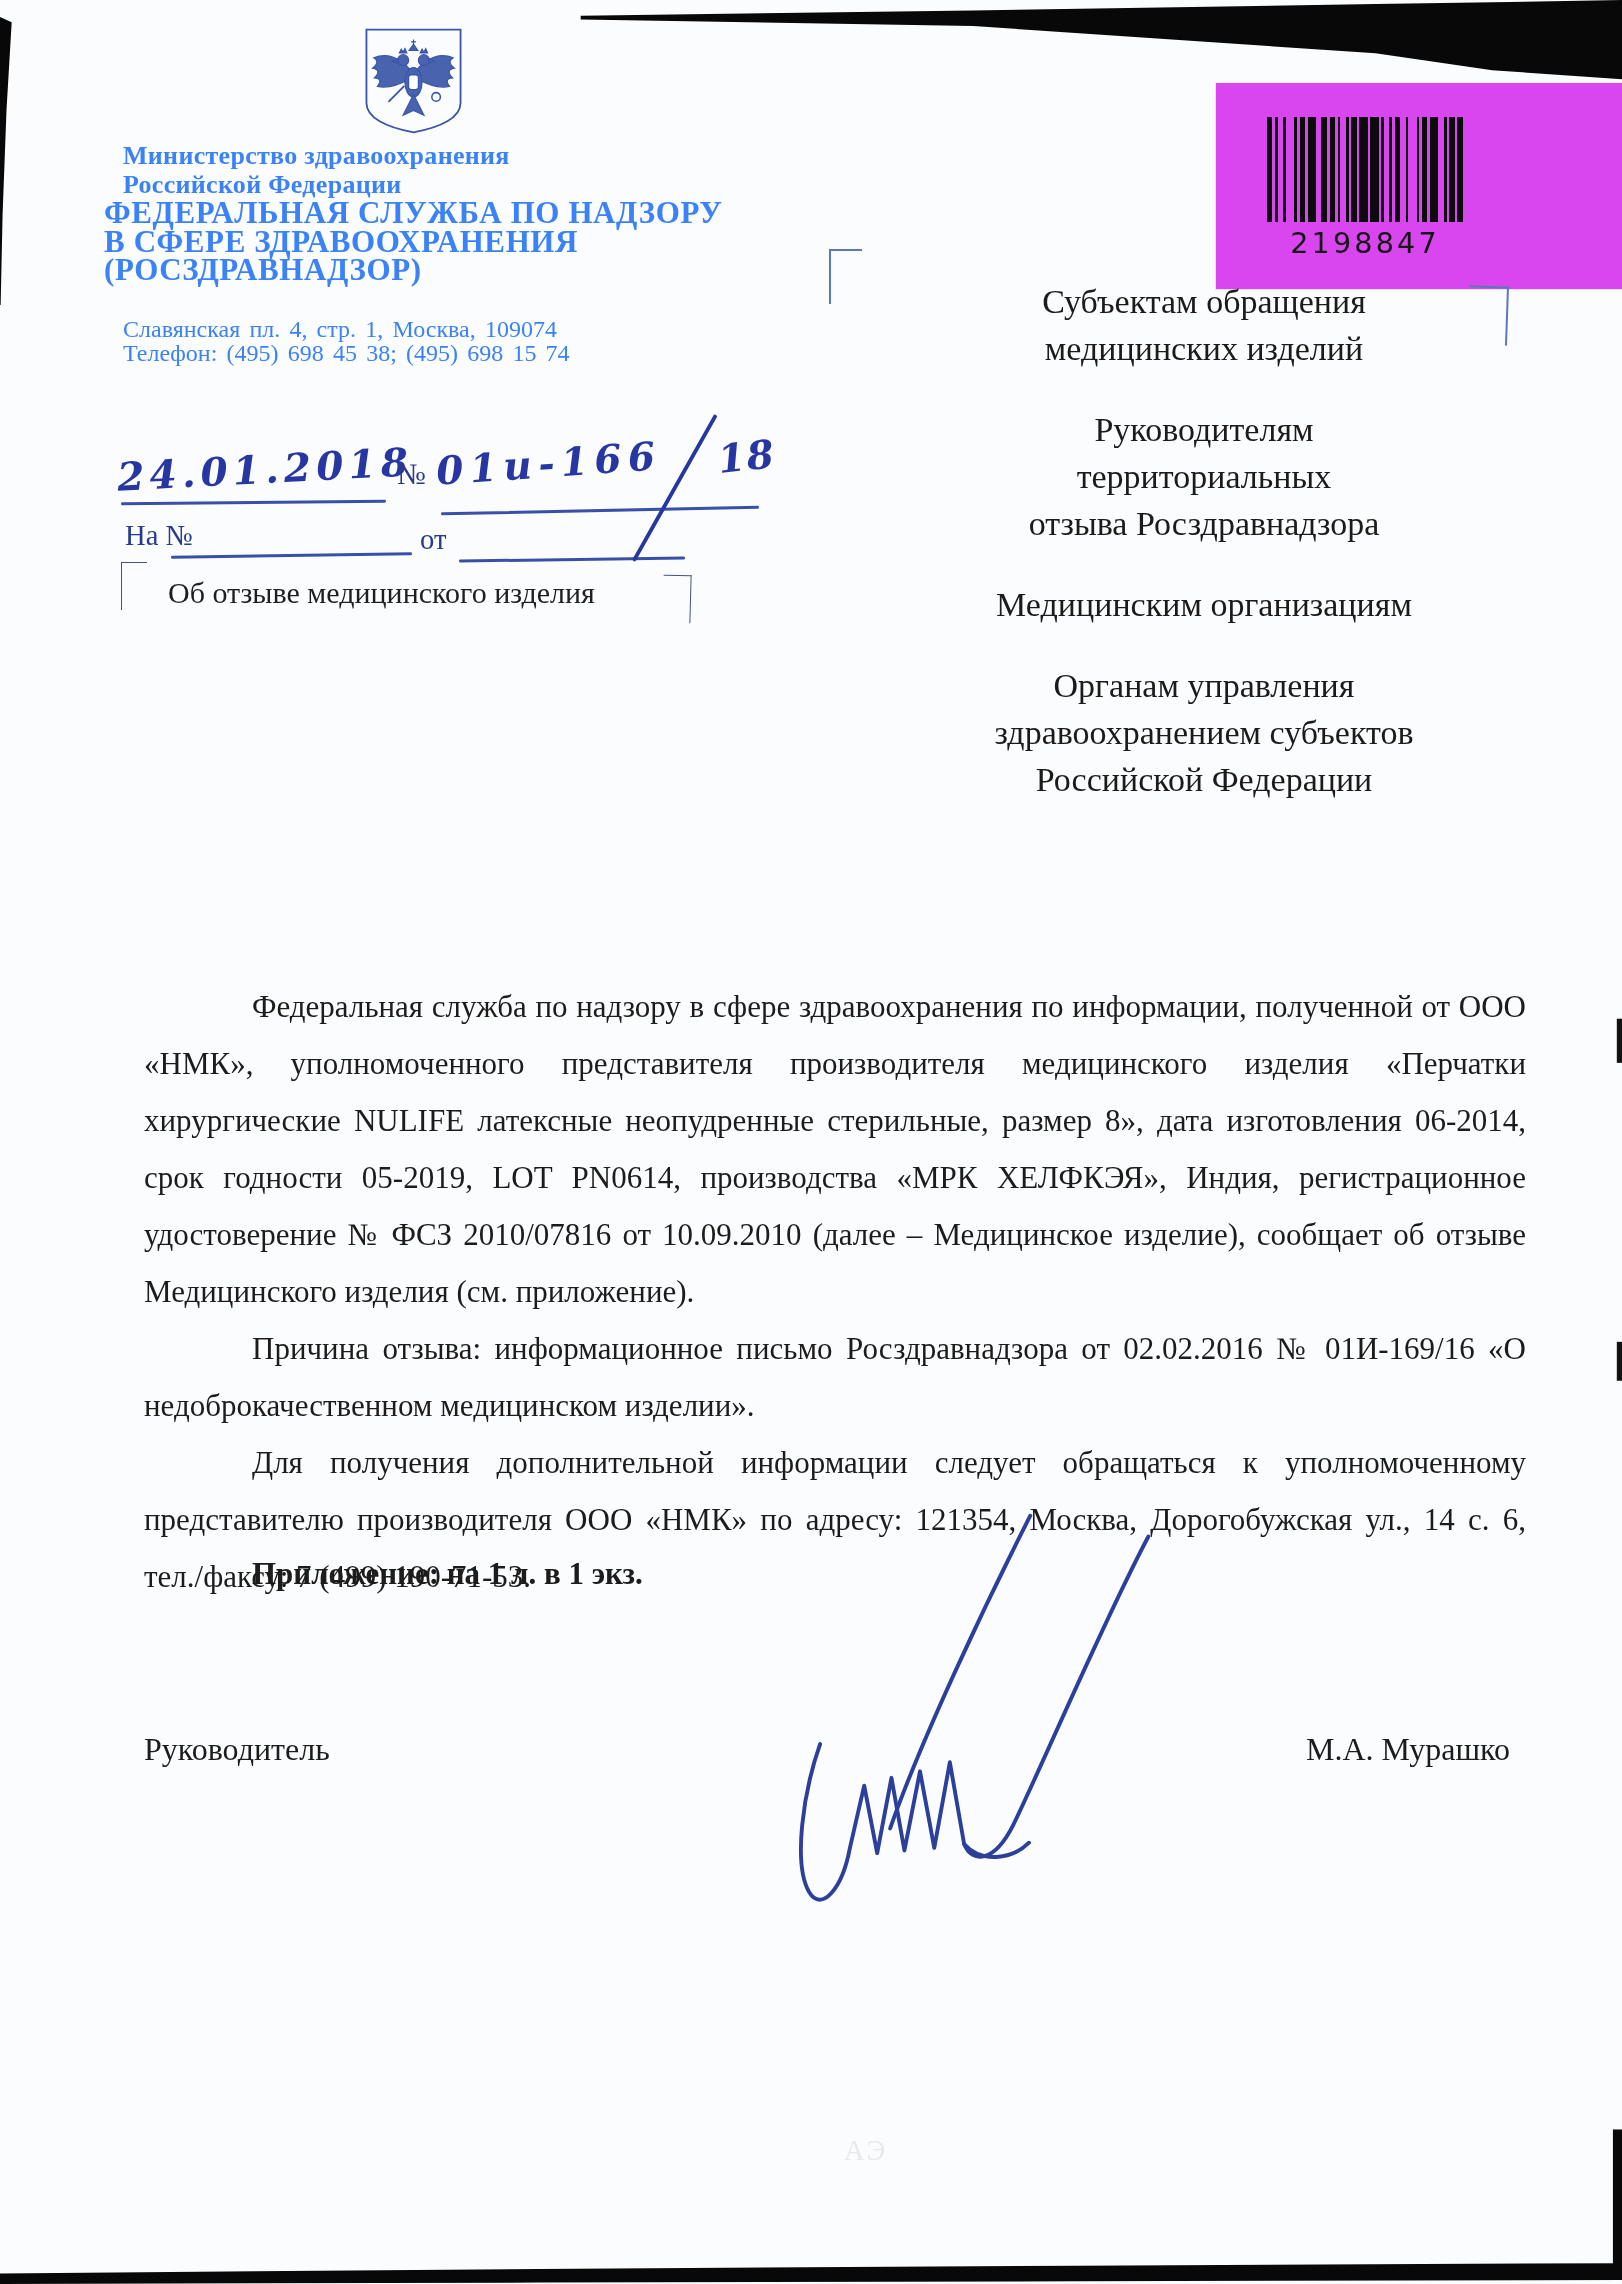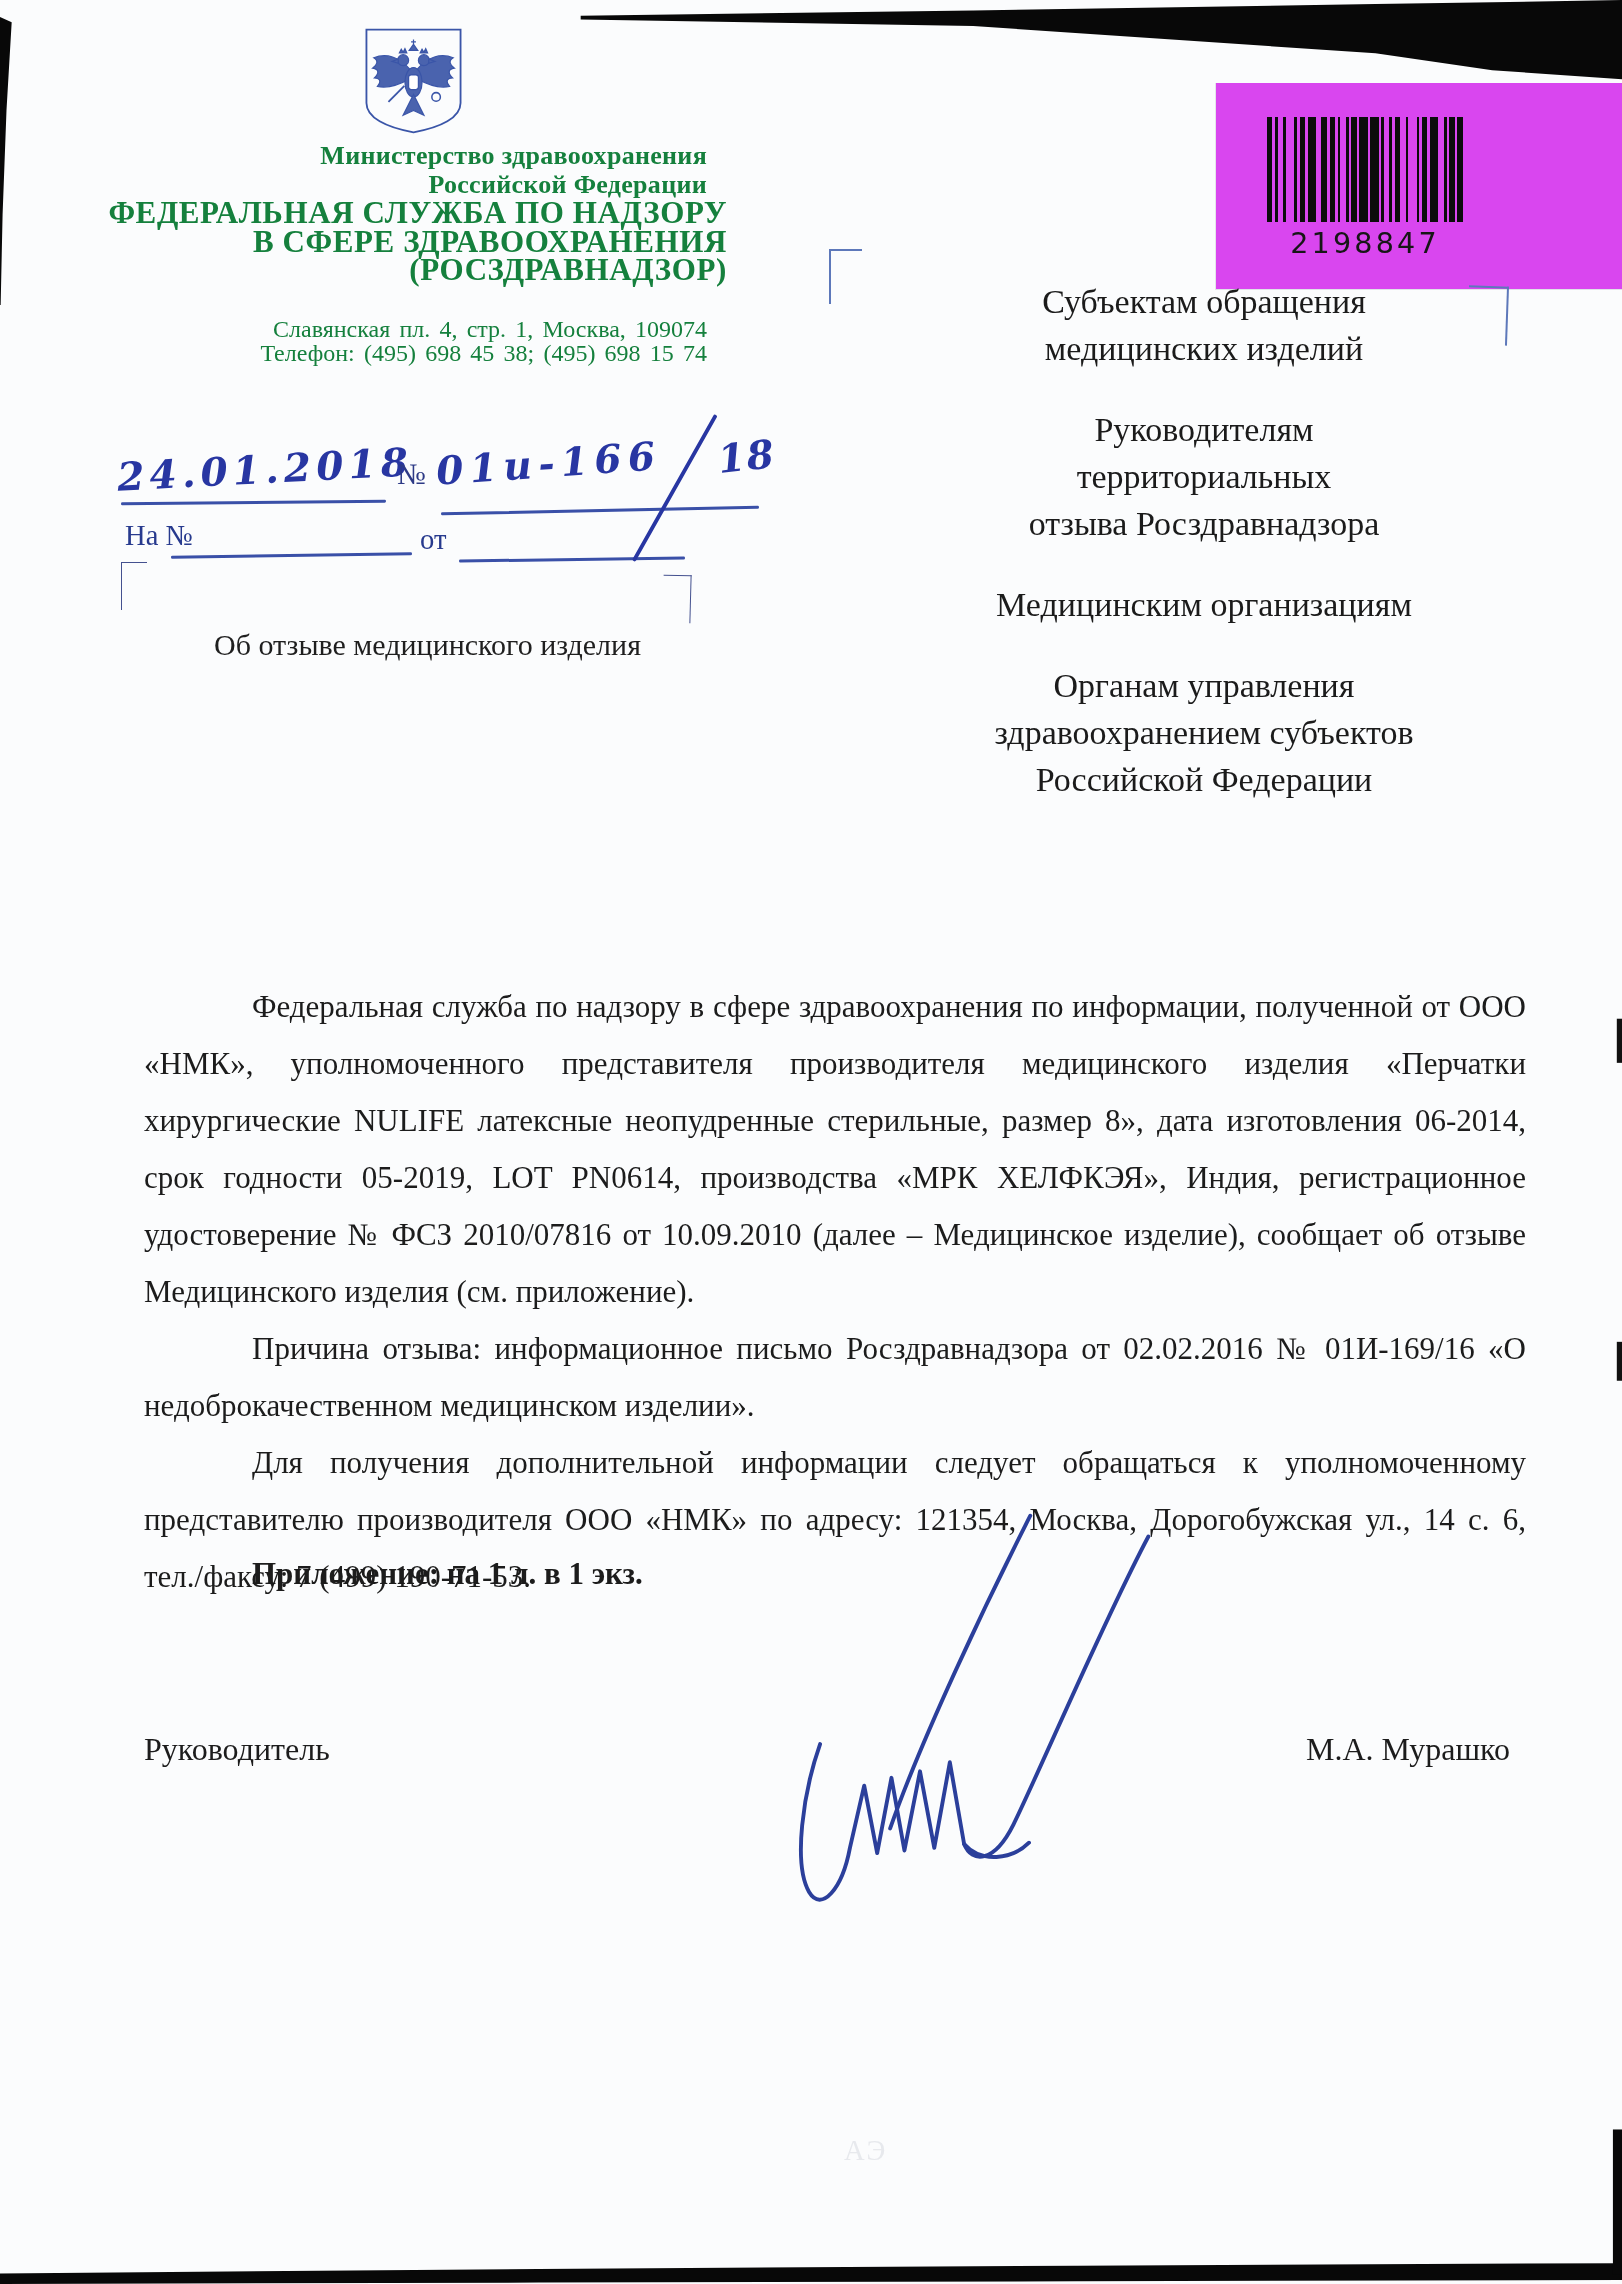--- a/index.html
+++ b/index.html
@@ -5,34 +5,34 @@
   html,body{margin:0;padding:0;}
   body{
     width:1622px;height:2284px;position:relative;
     background:#fbfcfd;
     font-family:"Liberation Serif", serif;
     color:#1c1c1c;
     overflow:hidden;
   }
   .abs{position:absolute;}
   
-  .lh{color:#15803d;text-align:right;}
+  .lh{color:#3b82f6;text-align:left;}
   .lh-ministry{left:123px;top:141px;width:584px;font-size:26px;font-weight:bold;line-height:29px;letter-spacing:0.3px;}
   .lh-service{left:104px;top:199px;width:623px;font-size:31px;font-weight:bold;line-height:28.6px;letter-spacing:0.6px;}
   .lh-addr{left:123px;top:317px;width:584px;font-size:24px;line-height:24px;word-spacing:3.2px;}
   
   .hand{font-family:"DejaVu Serif", serif;font-style:italic;font-weight:bold;color:#2836a2;}
   .hw-date{left:117px;top:446px;font-size:39px;letter-spacing:5.2px;transform:rotate(-3deg);}
   .hw-num{left:436px;top:440px;font-size:39px;letter-spacing:6.5px;transform:rotate(-4deg);}
   .hw-num2{left:718px;top:433px;font-size:39px;letter-spacing:1.3px;transform:rotate(-6deg);}
   .no-label{left:397px;top:457px;font-size:30px;color:#2d3a86;}
   .form-label{font-size:28.6px;color:#273a8e;}
   .ink-line{position:absolute;background:#3a50a8;height:2.6px;border-radius:1.3px;}
   
-  .subject{left:168px;top:628px;width:519px;text-align:center;font-size:30px;color:#1f1f1f;}
+  .subject{left:168px;top:576px;width:519px;text-align:left;font-size:30px;color:#1f1f1f;}
   .bracket{position:absolute;}
   .br-tl{border-top:1.9px solid #44518f;border-left:1.9px solid #44518f;}
   .br-tr{border-top:1.9px solid #44518f;border-right:1.9px solid #44518f;}
   .br-tl2{border-top:2.6px solid #5d78ba;border-left:2.6px solid #5d78ba;}
   .br-tr2{border-top:2.6px solid #5d78ba;border-right:2.6px solid #5d78ba;}
   
   .bc-box{left:1215px;top:83px;width:407px;height:206px;background:#d946ef;border-left:1.3px solid #e3e7ea;border-bottom:1.3px solid #dfe3e7;}
   .bc-bars{position:absolute;left:51px;top:34px;width:196px;height:105px;display:flex;}
   .bc-bar{background:#0c0c0c;}
   .bc-space{background:transparent;}

